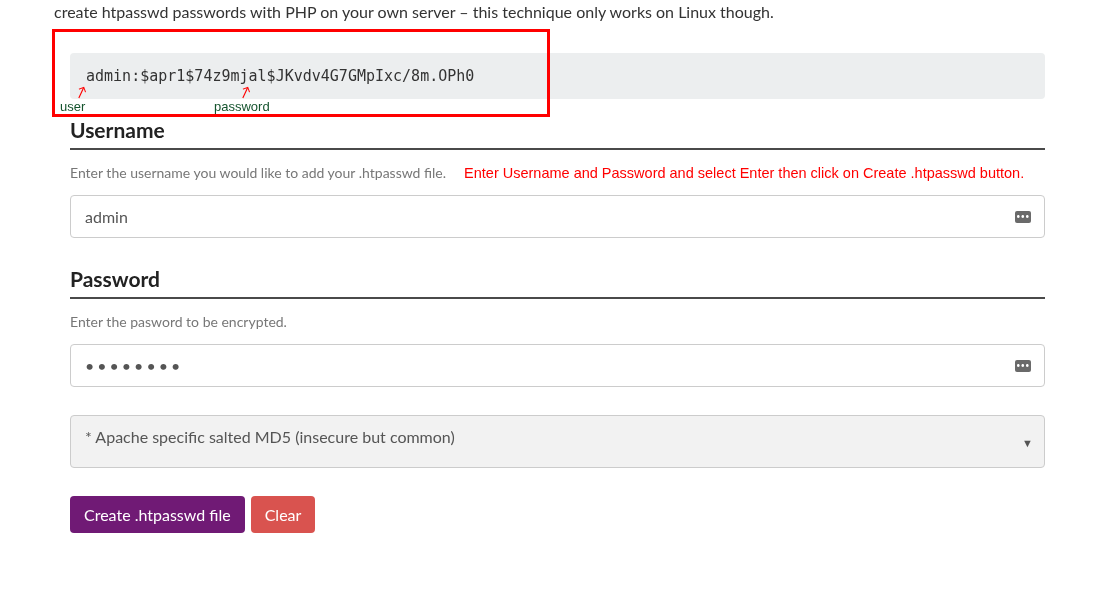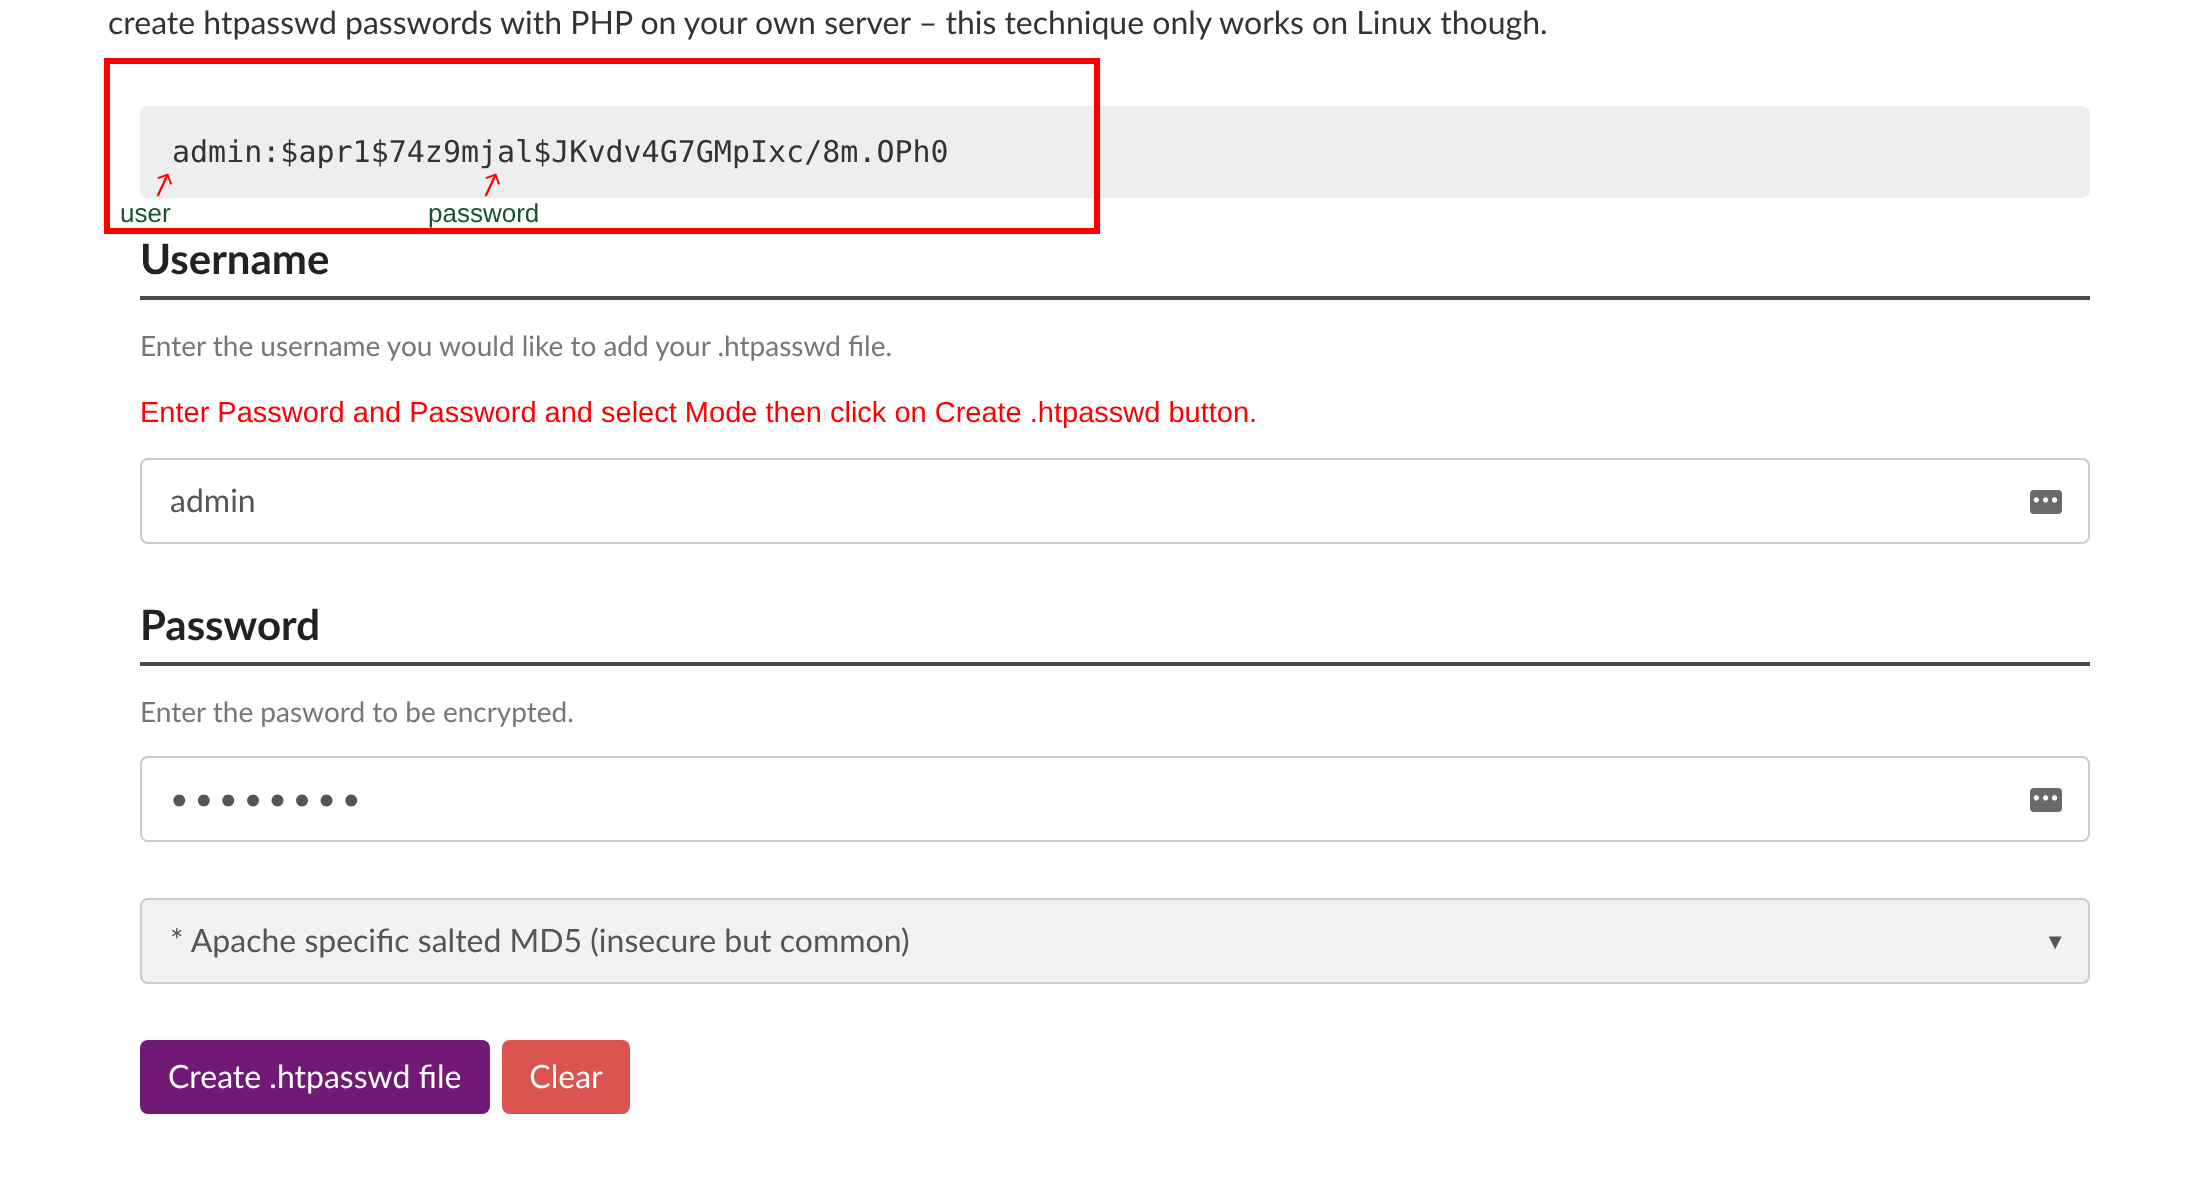--- a/index.html
+++ b/index.html
@@ -69,25 +69,24 @@
       color: #222;
       padding-bottom: 6px;
       border-bottom: 2px solid #4a4a4a;
       margin-bottom: 14px;
     }
     .field-label.light-border {
       border-bottom: 1px solid #bbb;
     }
     .help-row {
       display: flex;
-      align-items: flex-start;
+      align-items: flex-end;
       gap: 18px;
       margin-bottom: 14px;
       flex-wrap: wrap;
-      flex-direction: column;
     }
     .help-text {
       color: #777;
       font-size: 14px;
     }
     .instruction-text {
       color: #ff0000;
       font-size: 14.5px;
       font-family: Arial, sans-serif;
     }
@@ -125,21 +124,21 @@
       line-height: 1;
     }
     .password-dots {
       letter-spacing: 3px;
     }
     .select-wrap {
       position: relative;
     }
     .select-input {
       width: 100%;
-      padding: 11px 30px 11px 14px;
+      padding: 11px 30px 21px 14px;
       border: 1px solid #ccc;
       border-radius: 4px;
       font-size: 16px;
       color: #555;
       background: #f2f2f2;
       font-family: inherit;
       appearance: none;
       -webkit-appearance: none;
       outline: none;
       cursor: pointer;
@@ -182,21 +181,21 @@
 <div class="annot-label l2">password</div>
 
 <div class="output-box">admin:$apr1$74z9mjal$JKvdv4G7GMpIxc/8m.OPh0</div>
 
 <div class="form-container">
 
   <div class="field-group">
     <div class="field-label">Username</div>
     <div class="help-row">
       <span class="help-text">Enter the username you would like to add your .htpasswd file.</span>
-      <span class="instruction-text">Enter Password and Password and select Mode then click on Create .htpasswd button.</span>
+      <span class="instruction-text">Enter Username and Password and select Enter then click on Create .htpasswd button.</span>
     </div>
     <div class="input-wrap">
       <input type="text" class="text-input" value="admin" style="">
       <span class="input-icon"></span>
     </div>
   </div>
 
   <div class="field-group">
     <div class="field-label">Password</div>
     <div class="help-row">

